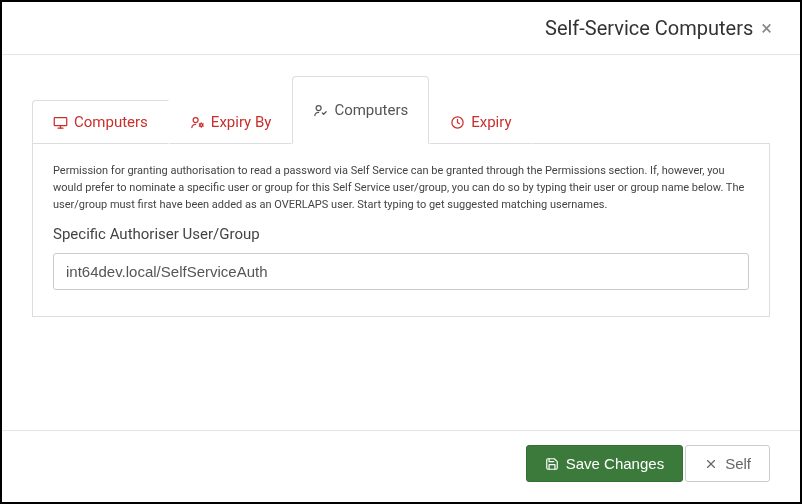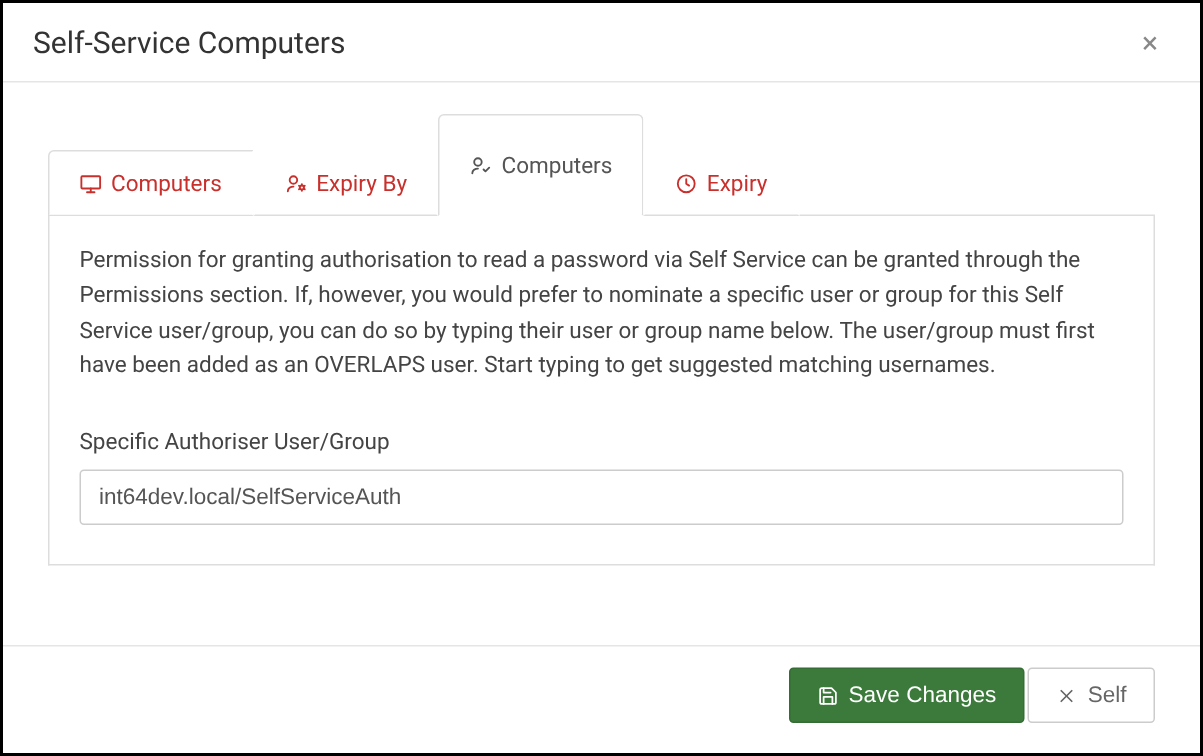--- a/index.html
+++ b/index.html
@@ -8,21 +8,21 @@
       background: #fff;
       width: 802px;
       height: 504px;
       border: 2px solid #000;
       display: flex;
       flex-direction: column;
     }
     .dialog-header {
       display: flex;
       align-items: center;
-      justify-content: space-between;
+      justify-content: flex-end;
       padding: 12px 20px;
       border-bottom: 1px solid #e5e5e5;
     }
     .dialog-title {
       font-size: 20px;
       font-weight: 400;
       color: #333;
     }
     .close-x {
       font-size: 20px;
@@ -80,24 +80,24 @@
       justify-content: center;
     }
     .tab-icon svg { width: 15px; height: 15px; }
     .tab-content {
       border: 1px solid #ddd;
       border-top: none;
       padding: 18px 20px 26px 20px;
       background: #fff;
     }
     .description {
-      font-size: 15px;
+      font-size: 11px;
       color: #444;
       line-height: 1.55;
-      margin-bottom: 30px;
+      margin-bottom: 12px;
     }
     .field-label {
       font-size: 15px;
       color: #444;
       margin-bottom: 10px;
     }
     .text-input {
       width: 100%;
       padding: 9px 12px;
       font-size: 15px;

